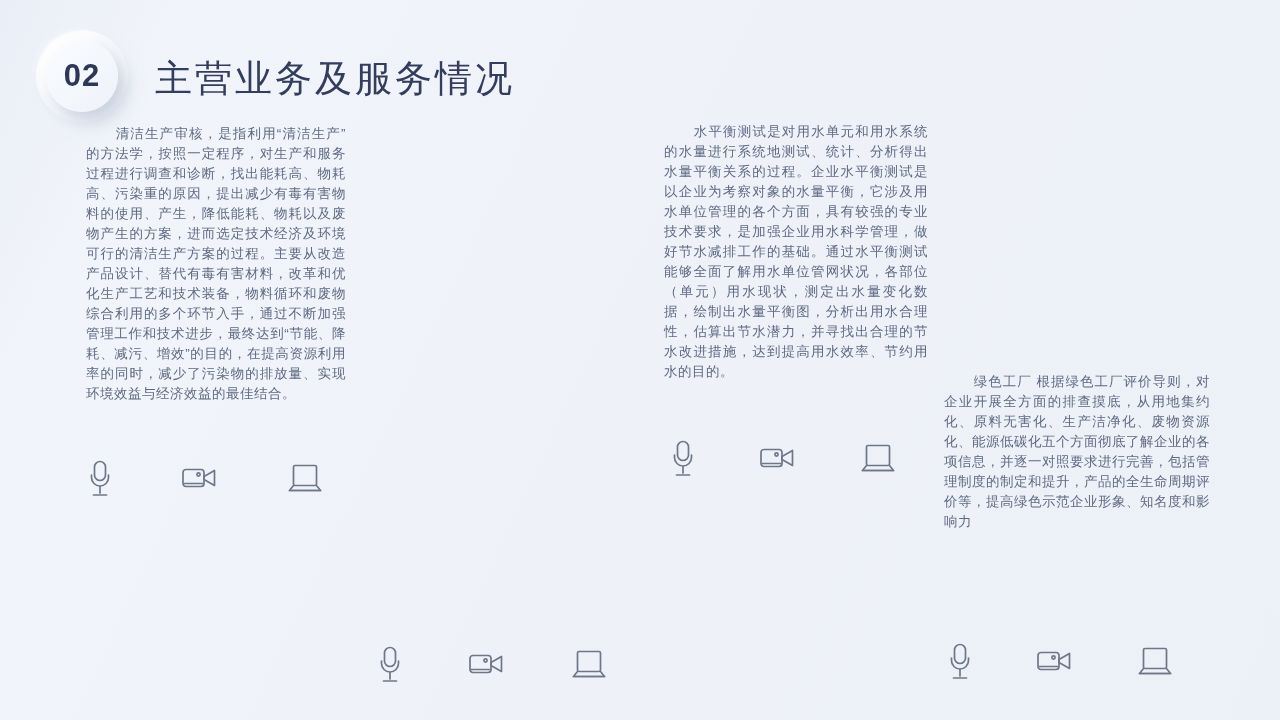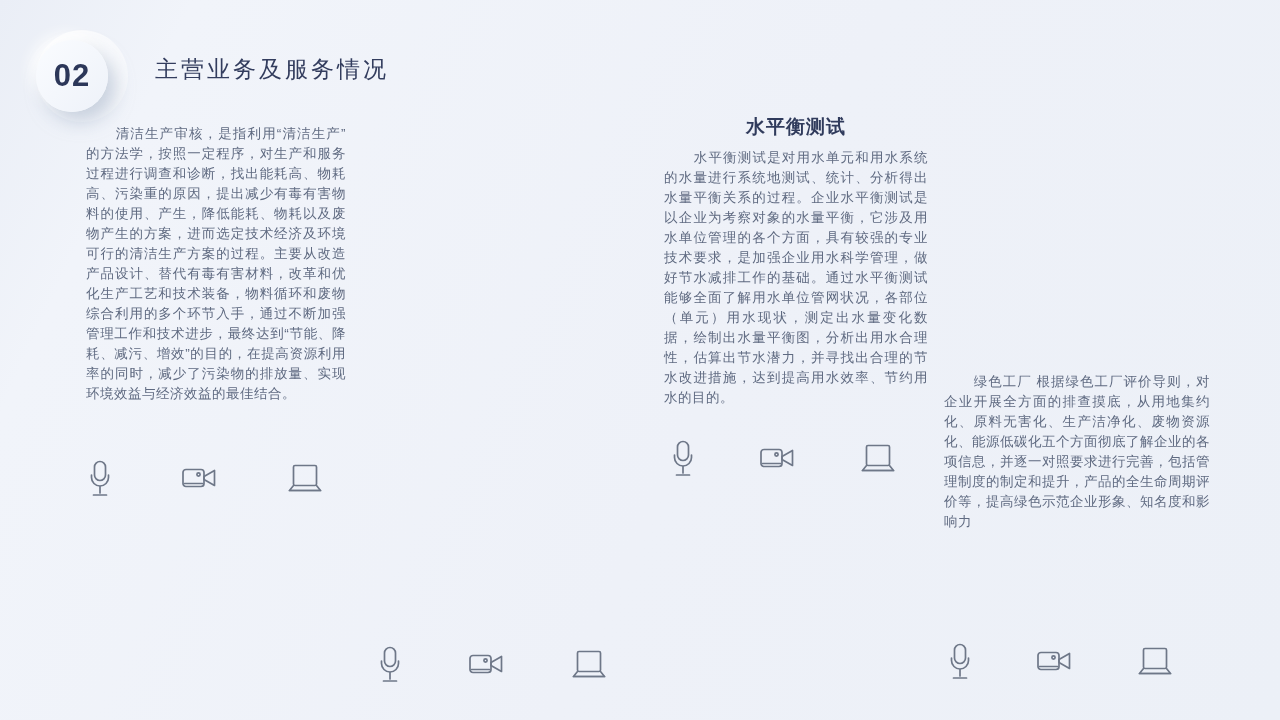--- a/index.html
+++ b/index.html
@@ -9,34 +9,34 @@
     background:#edf1f8;
   }
   .slide{
     position:relative;width:1280px;height:720px;
     background:linear-gradient(115deg,#eaeef6 0%,#f1f4fa 12%,#eef1f8 55%,#ecf0f7 100%);
   }
   
   .badge-outer{
     position:absolute;left:36px;top:30px;width:92px;height:92px;border-radius:50%;
     background:radial-gradient(circle at 35% 30%,rgba(255,255,255,0.95),rgba(255,255,255,0.25));
-    display:flex;align-items:center;justify-content:flex-start;
+    display:flex;align-items:center;justify-content:center;
   }
   .badge{
     width:72px;height:72px;border-radius:50%;
     background:linear-gradient(135deg,#fafcff 0%,#eef2f9 100%);
     box-shadow:8px 10px 18px rgba(163,177,198,0.55),-6px -6px 14px rgba(255,255,255,0.9);
     display:flex;align-items:center;justify-content:center;
   }
   .badge span{
     font-size:31px;font-weight:bold;color:#2c3759;letter-spacing:1px;
   }
   .page-title{
     position:absolute;left:155px;top:54px;margin:0;
-    font-size:23px;font-weight:500;color:#333d5e;letter-spacing:3px;
+    font-size:37px;font-weight:500;color:#333d5e;letter-spacing:3px;
   }
   
   .col{position:absolute;}
   .col h2{
     margin:0 0 8px 0;text-align:center;
     font-size:19px;font-weight:bold;color:#303b5c;letter-spacing:1px;
   }
   .col p{
     margin:8px;font-size:13.5px;line-height:20px;color:#5f6a81;
     text-align:justify;text-indent:2.2em;letter-spacing:0.5px;
@@ -67,21 +67,20 @@
     </div>
   </div>
   <h1 class="page-title">主营业务及服务情况</h1>
 
   <section class="col col1">
     <p>清洁生产审核，是指利用“清洁生产”的方法学，按照一定程序，对生产和服务过程进行调查和诊断，找出能耗高、物耗高、污染重的原因，提出减少有毒有害物料的使用、产生，降低能耗、物耗以及废物产生的方案，进而选定技术经济及环境可行的清洁生产方案的过程。主要从改造产品设计、替代有毒有害材料，改革和优化生产工艺和技术装备，物料循环和废物综合利用的多个环节入手，通过不断加强管理工作和技术进步，最终达到“节能、降耗、减污、增效”的目的，在提高资源利用率的同时，减少了污染物的排放量、实现环境效益与经济效益的最佳结合。</p>
   </section>
 
 
   <section class="col col3">
-    <h2>水平衡测试</h2>
     <p>水平衡测试是对用水单元和用水系统的水量进行系统地测试、统计、分析得出水量平衡关系的过程。企业水平衡测试是以企业为考察对象的水量平衡，它涉及用水单位管理的各个方面，具有较强的专业技术要求，是加强企业用水科学管理，做好节水减排工作的基础。通过水平衡测试能够全面了解用水单位管网状况，各部位（单元）用水现状，测定出水量变化数据，绘制出水量平衡图，分析出用水合理性，估算出节水潜力，并寻找出合理的节水改进措施，达到提高用水效率、节约用水的目的。</p>
   </section>
 
   <section class="col col4">
     <p>绿色工厂 根据绿色工厂评价导则，对企业开展全方面的排查摸底，从用地集约化、原料无害化、生产洁净化、废物资源化、能源低碳化五个方面彻底了解企业的各项信息，并逐一对照要求进行完善，包括管理制度的制定和提升，产品的全生命周期评价等，提高绿色示范企业形象、知名度和影响力</p>
   </section>
 
   <div class="icon-row icons1">
     <span class="icon">
       <svg width="20" height="37" viewBox="0 0 20 37">

